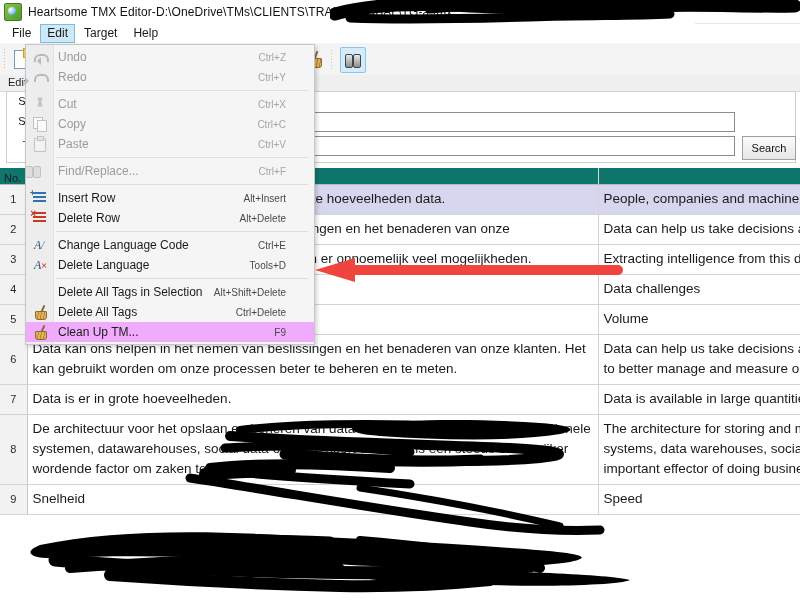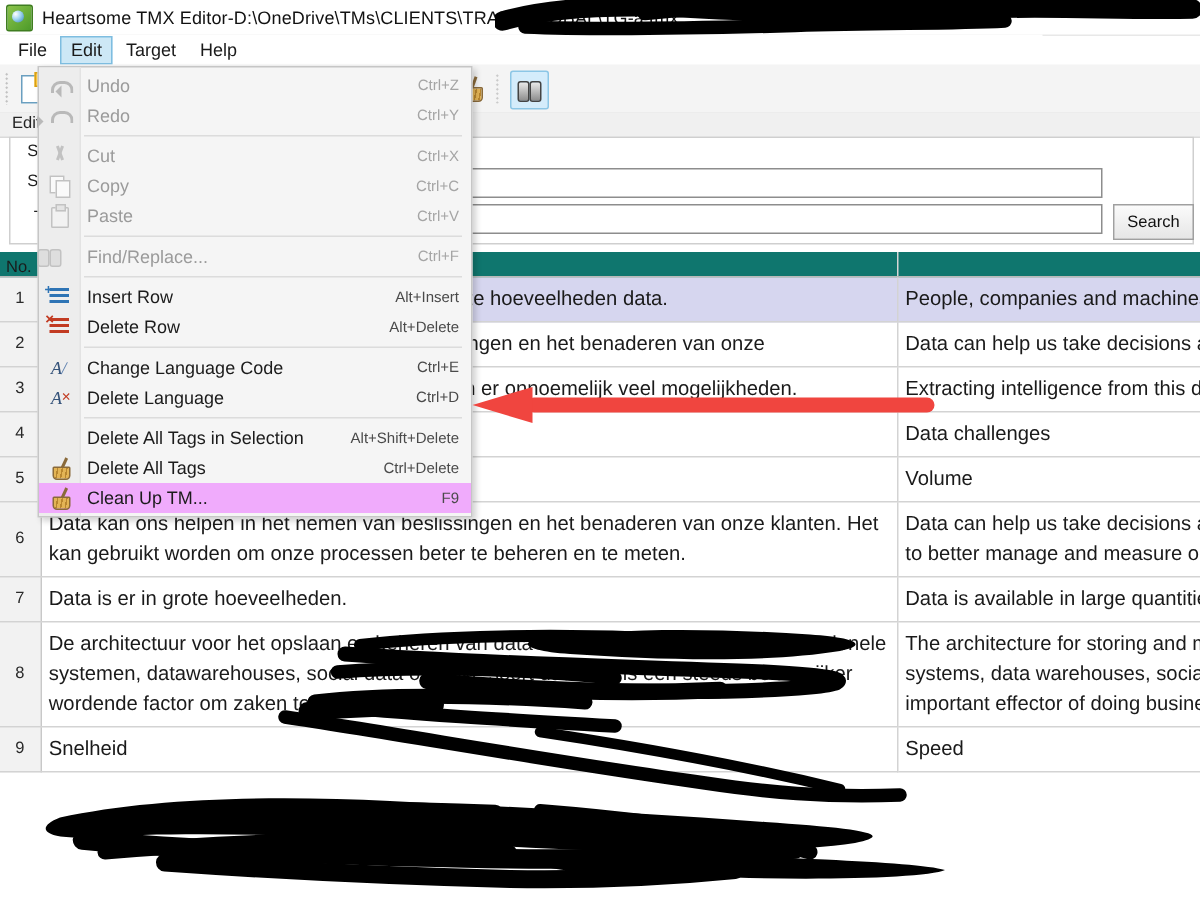--- a/index.html
+++ b/index.html
@@ -172,21 +172,21 @@
     background: #f5f5f5; border: 1px solid #c6c6c6;
     box-shadow: 2px 2px 4px rgba(0,0,0,.18);
     padding: 2px 0 2px 0; z-index: 50; font-size: 12px;
   }
   .menu-popup .gutter {
     position: absolute; left: 0; top: 0; bottom: 0; width: 27px;
     background: #ededed; border-right: 1px solid #e3e3e3;
   }
   .mrow {
     position: relative; height: 20px; display: flex; align-items: center;
-    padding-left: 32px; padding-right: 8px; color: #1b1b1b; z-index: 2;
+    padding-left: 32px; padding-right: 28px; color: #1b1b1b; z-index: 2;
   }
   .mrow.disabled { color: #9b9b9b; }
   .mrow.hl { background: #f0abfc; }
   .mrow .mlabel { flex: 1; white-space: nowrap; }
   .mrow .maccel { color: #4a4a4a; font-size: 10px; white-space: nowrap; }
   .mrow.disabled .maccel { color: #a5a5a5; }
   .msep { height: 1px; background: #dcdcdc; margin: 3px 6px 3px 30px; z-index: 2; position: relative; }
   .micon {
     position: absolute; left: 6px; top: 2px; width: 16px; height: 16px;
   }
@@ -457,21 +457,21 @@
     <div class="msep"></div>
 
     <div class="mrow">
       <span class="micon"><span class="g-langcode"></span></span>
       <span class="mlabel">Change Language Code</span>
       <span class="maccel">Ctrl+E</span>
     </div>
     <div class="mrow">
       <span class="micon"><span class="g-langdel"></span></span>
       <span class="mlabel">Delete Language</span>
-      <span class="maccel">Ctrl+D</span>
+      <span class="maccel">Tools+D</span>
     </div>
 
     <div class="msep"></div>
 
     <div class="mrow">
       <span class="mlabel">Delete All Tags in Selection</span>
       <span class="maccel">Alt+Shift+Delete</span>
     </div>
     <div class="mrow">
       <span class="micon"><span class="g-broomsm"></span></span>

